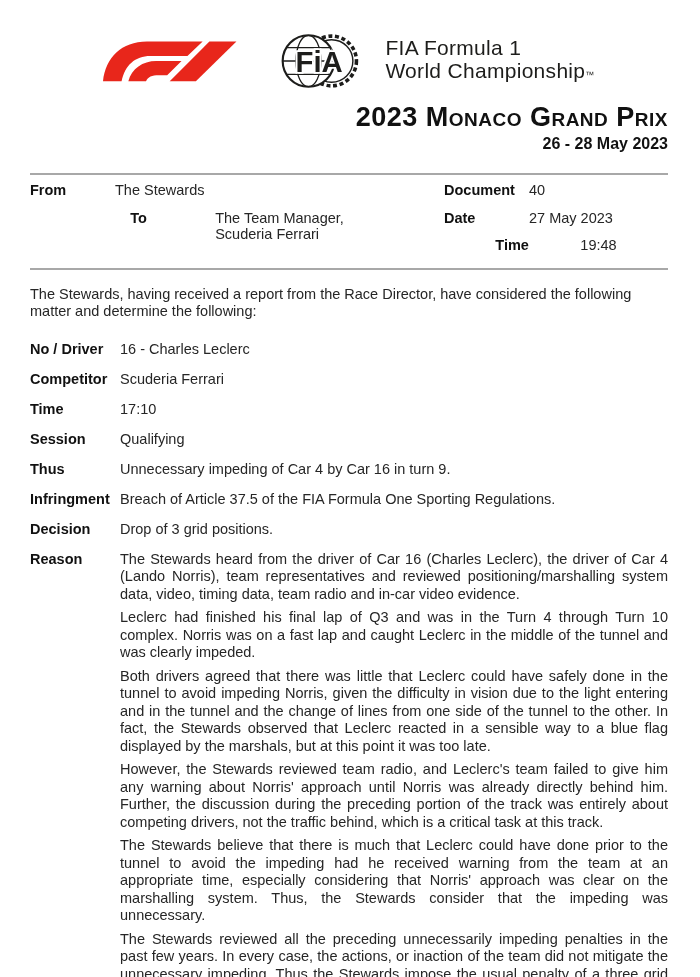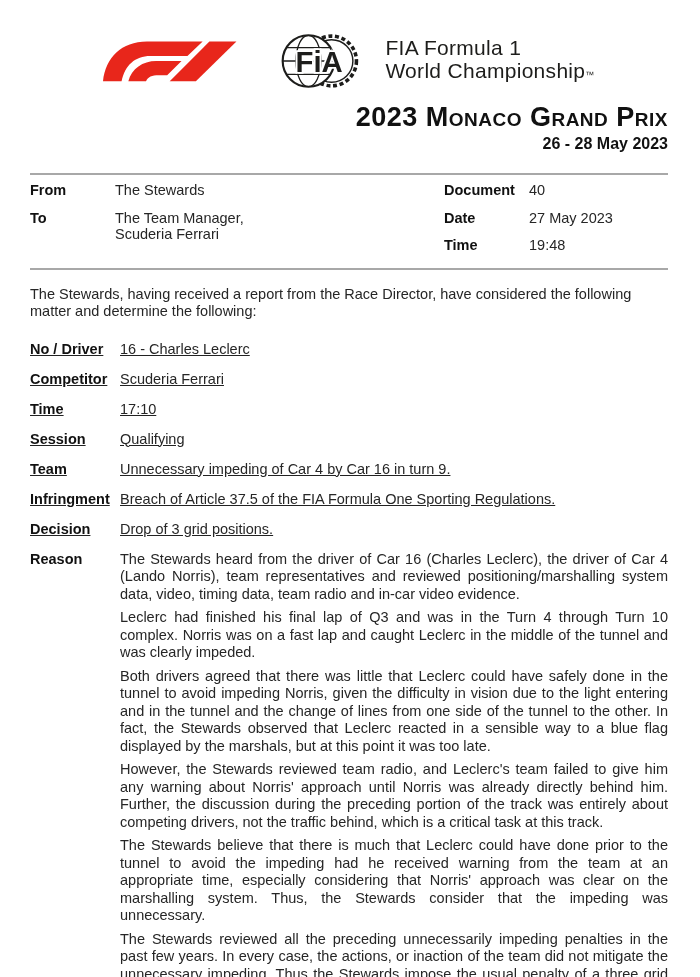--- a/index.html
+++ b/index.html
@@ -25,28 +25,28 @@
   .doc-dates{font-size:16px;font-weight:bold;color:#111;margin-top:2px;}
 
   
   .rule{border:none;border-top:2px solid #a8a8a8;margin:20px 0 0;}
 
   
   .meta{display:flex;padding:7px 0 14px;font-size:14.5px;}
   .meta-left{flex:1;}
   .meta-right{width:224px;}
   .meta-row{display:flex;margin-bottom:11px;}
-  .meta-row:last-child{margin-bottom:0;}
+  .meta-row:last-child{margin-bottom:0;justify-content:center;}
   .meta-label{width:85px;font-weight:bold;color:#111;flex-shrink:0;}
   .meta-value{color:#262626;white-space:pre-line;line-height:16.5px;}
 
   
   .intro{font-size:14.5px;line-height:17.5px;color:#262626;margin:16px 0 20px;max-width:645px;}
   .fields{font-size:14.5px;}
-  .field-row{display:flex;margin-bottom:12.5px;text-decoration:underline;}
+  .field-row{display:flex;margin-bottom:12.5px;}
   .field-label{width:90px;font-weight:bold;color:#111;flex-shrink:0;}
   .field-value{flex:1;color:#262626;line-height:17.5px;}
   .reason-row{display:flex;margin-bottom:0;}
   .reason-paras{flex:1;}
   .reason-paras p{margin:0 0 6px;color:#262626;line-height:17.5px;text-align:justify;}
   .reason-paras p:last-child{margin-bottom:0;}
 </style>
 </head>
 <body>
 
@@ -137,21 +137,21 @@
     </div>
     <div class="field-row">
       <div class="field-label">Time</div>
       <div class="field-value">17:10</div>
     </div>
     <div class="field-row">
       <div class="field-label">Session</div>
       <div class="field-value">Qualifying</div>
     </div>
     <div class="field-row">
-      <div class="field-label">Team</div>
+      <div class="field-label">Thus</div>
       <div class="field-value">Unnecessary impeding of Car 4 by Car 16 in turn 9.</div>
     </div>
     <div class="field-row">
       <div class="field-label">Infringment</div>
       <div class="field-value">Breach of Article 37.5 of the FIA Formula One Sporting Regulations.</div>
     </div>
     <div class="field-row">
       <div class="field-label">Decision</div>
       <div class="field-value">Drop of 3 grid positions.</div>
     </div>

